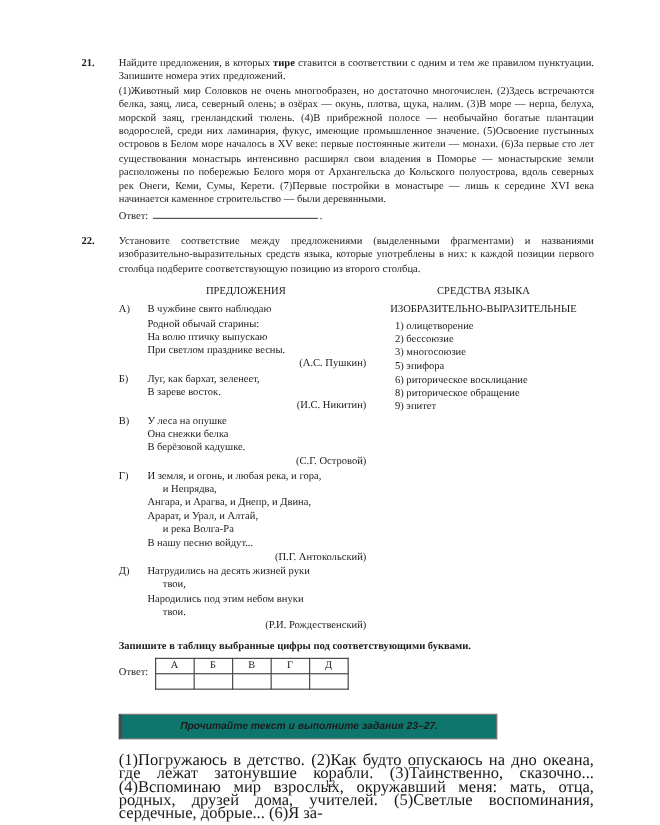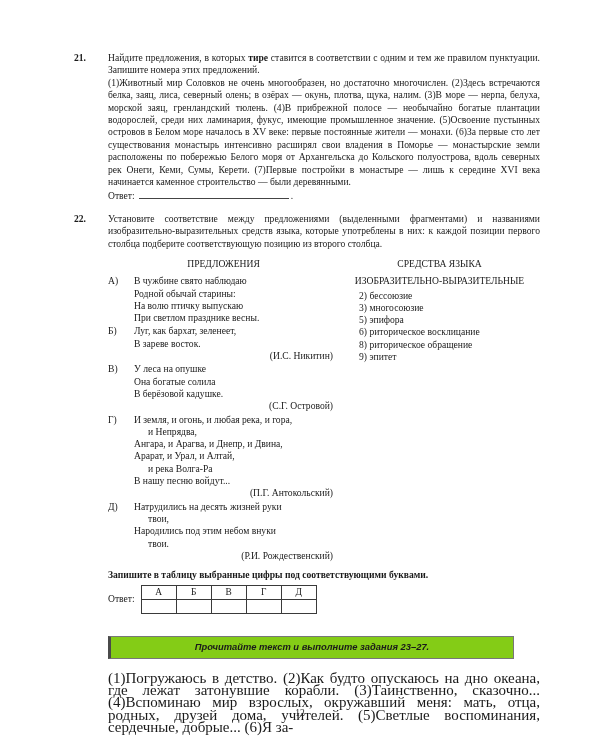--- a/index.html
+++ b/index.html
@@ -159,32 +159,32 @@
     font-size: 9.4px;
     line-height: 13px;
     padding: 0;
   }
   table.grid td.blank { height: 13px; }
 
   
   .banner {
     margin-left: 46px;
     margin-top: 22px;
-    width: 406px;
+    width: 344px;
     box-sizing: border-box;
     border: 1px solid #777;
     border-left: 3px solid #4a4a4a;
     padding: 4px 0 5px 0;
     text-align: center;
     font-family: "Liberation Sans", "DejaVu Sans", sans-serif;
     font-weight: bold;
     font-style: italic;
     font-size: 9.4px;
     line-height: 12px;
-    background: #84cc16;
+    background: #0f766e;
   }
 
   
   .closing {
     margin-left: 46px;
     margin-top: 13px;
     font-size: 15px;
     line-height: 12.4px;
     text-align: justify;
   }
@@ -226,35 +226,36 @@
       <div class="col-left">
         <div class="col-head">ПРЕДЛОЖЕНИЯ</div>
         <div id="sentence-items">
             <div class="item">
               <span class="item-letter">А)</span>
               <div class="item-lines">
                 <span class="vline">В чужбине свято наблюдаю</span>
                 <span class="vline">Родной обычай старины:</span>
                 <span class="vline">На волю птичку выпускаю</span>
                 <span class="vline">При светлом празднике весны.</span>
+                <span class="attrib">(А.С. Пушкин)</span>
               </div>
             </div>
             <div class="item">
               <span class="item-letter">Б)</span>
               <div class="item-lines">
                 <span class="vline">Луг, как бархат, зеленеет,</span>
                 <span class="vline">В зареве восток.</span>
                 <span class="attrib">(И.С. Никитин)</span>
               </div>
             </div>
             <div class="item">
               <span class="item-letter">В)</span>
               <div class="item-lines">
                 <span class="vline">У леса на опушке</span>
-                <span class="vline">Она богатые солила</span>
+                <span class="vline">Она снежки белка</span>
                 <span class="vline">В берёзовой кадушке.</span>
                 <span class="attrib">(С.Г. Островой)</span>
               </div>
             </div>
             <div class="item">
               <span class="item-letter">Г)</span>
               <div class="item-lines">
                 <span class="vline">И земля, и огонь, и любая река, и гора,</span>
                 <span class="vline ind">и Непрядва,</span>
                 <span class="vline">Ангара, и Арагва, и Днепр, и Двина,</span>
@@ -274,20 +275,21 @@
                 <span class="attrib">(Р.И. Рождественский)</span>
               </div>
             </div>
           </div>
       </div>
 
       <div class="col-right">
         <div class="col-head-right" style="margin-bottom:5px;">СРЕДСТВА ЯЗЫКА</div>
         <div class="col-head-right">ИЗОБРАЗИТЕЛЬНО-ВЫРАЗИТЕЛЬНЫЕ</div>
         <div id="device-items">
+            <div class="opt">1) олицетворение</div>
             <div class="opt">2) бессоюзие</div>
             <div class="opt">3) многосоюзие</div>
             <div class="opt">5) эпифора</div>
             <div class="opt">6) риторическое восклицание</div>
             <div class="opt">8) риторическое обращение</div>
             <div class="opt">9) эпитет</div>
           </div>
       </div>
 
     </div>

